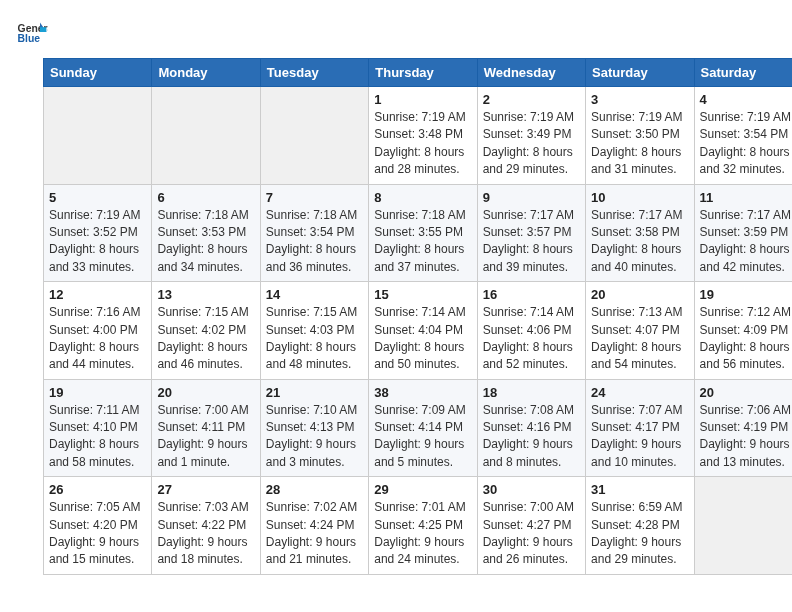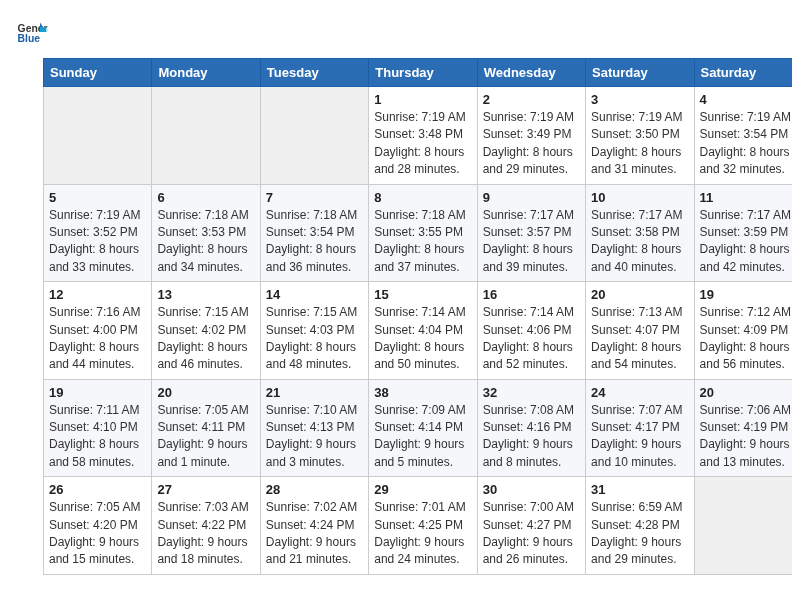--- a/index.html
+++ b/index.html
@@ -230,38 +230,38 @@
       </tr>
       <tr>
         <td>
           <div class="day-number">19</div>
           <div class="day-info">Sunrise: 7:11 AM
 Sunset: 4:10 PM
 Daylight: 8 hours and 58 minutes.</div>
         </td>
         <td>
           <div class="day-number">20</div>
-          <div class="day-info">Sunrise: 7:05 AM
+          <div class="day-info">Sunrise: 7:00 AM
 Sunset: 4:11 PM
 Daylight: 9 hours and 1 minute.</div>
         </td>
         <td>
           <div class="day-number">21</div>
           <div class="day-info">Sunrise: 7:10 AM
 Sunset: 4:13 PM
 Daylight: 9 hours and 3 minutes.</div>
         </td>
         <td>
           <div class="day-number">38</div>
           <div class="day-info">Sunrise: 7:09 AM
 Sunset: 4:14 PM
 Daylight: 9 hours and 5 minutes.</div>
         </td>
         <td>
-          <div class="day-number">32</div>
+          <div class="day-number">18</div>
           <div class="day-info">Sunrise: 7:08 AM
 Sunset: 4:16 PM
 Daylight: 9 hours and 8 minutes.</div>
         </td>
         <td>
           <div class="day-number">24</div>
           <div class="day-info">Sunrise: 7:07 AM
 Sunset: 4:17 PM
 Daylight: 9 hours and 10 minutes.</div>
         </td>

